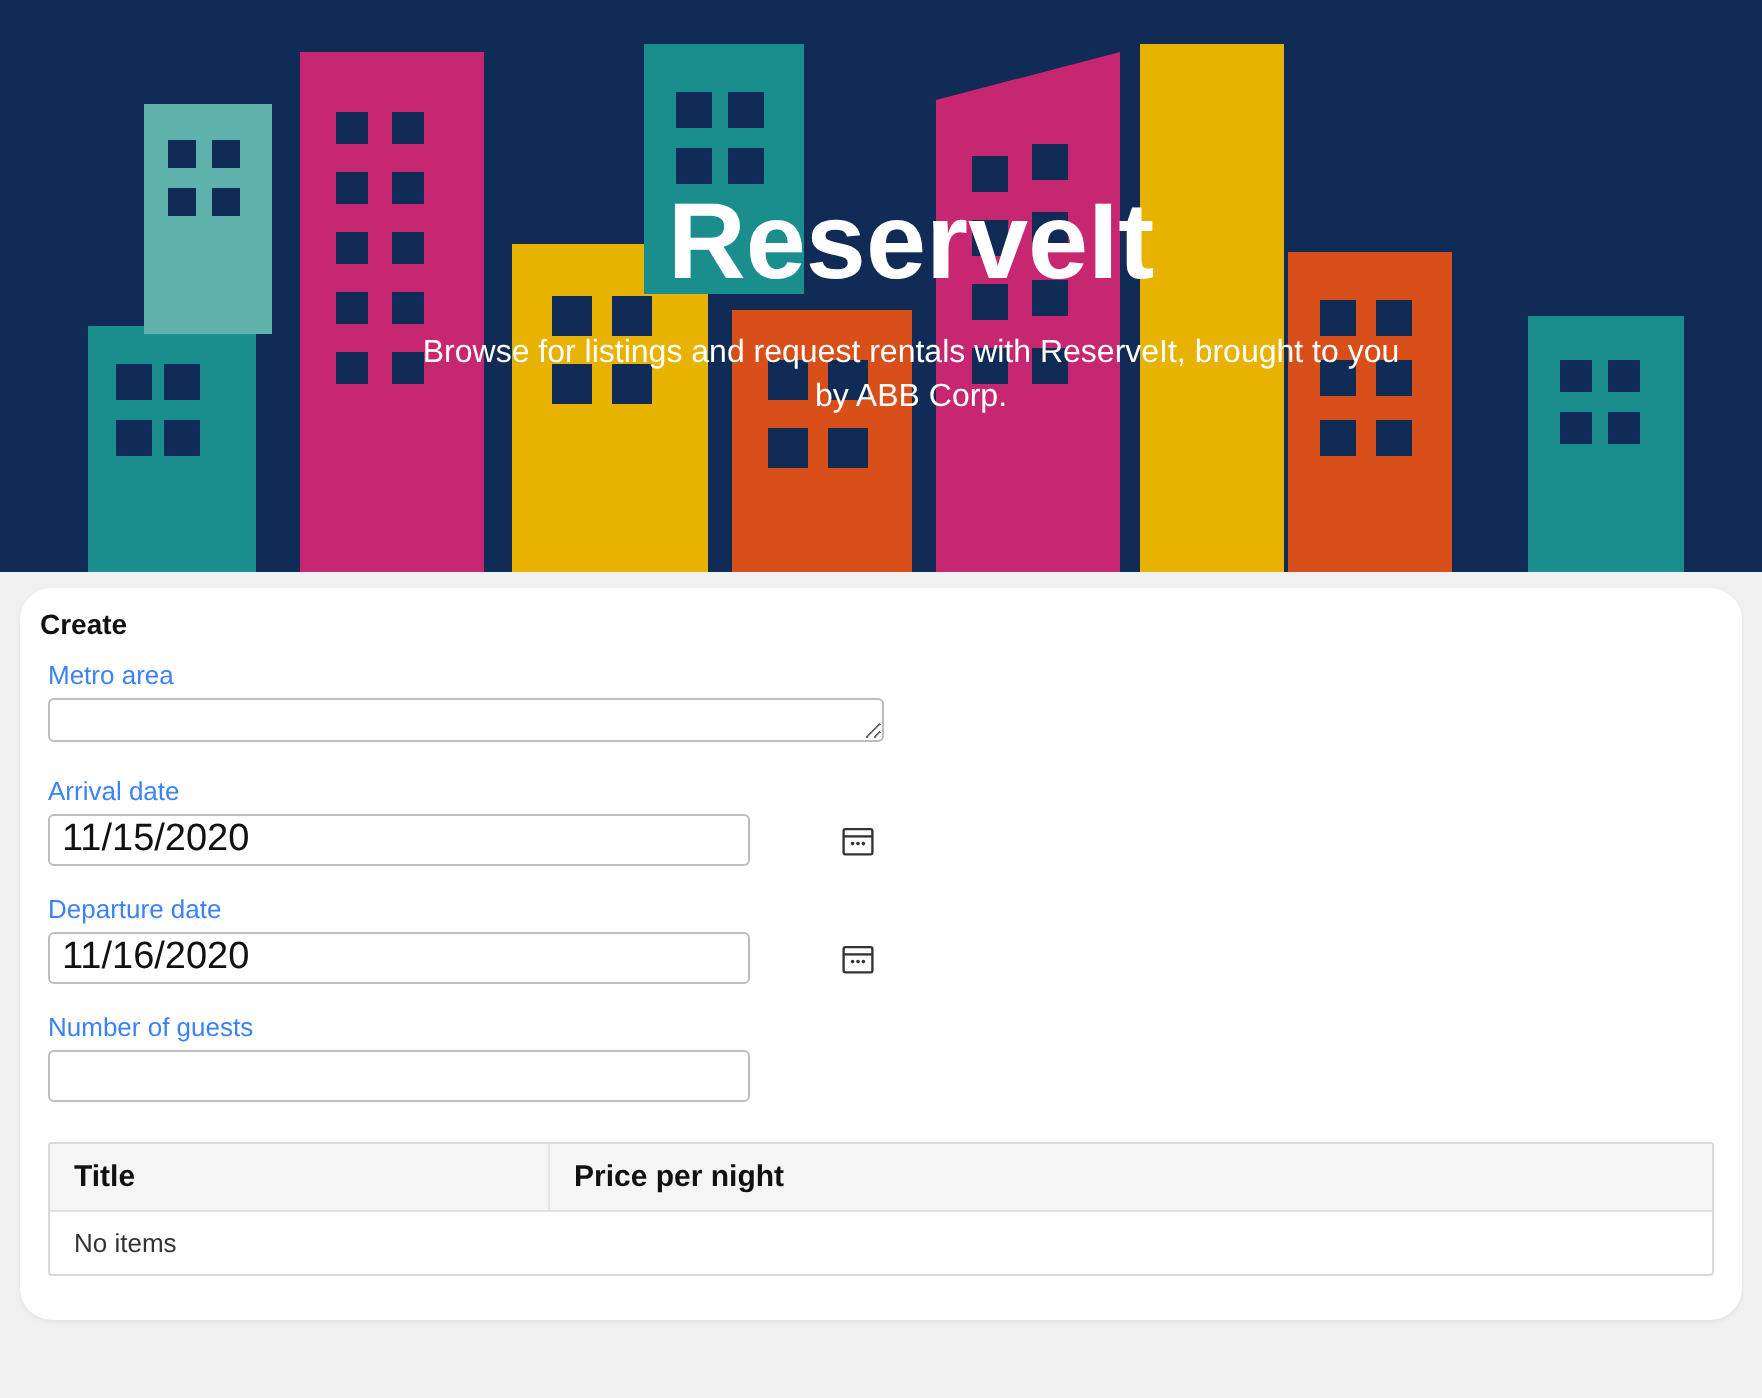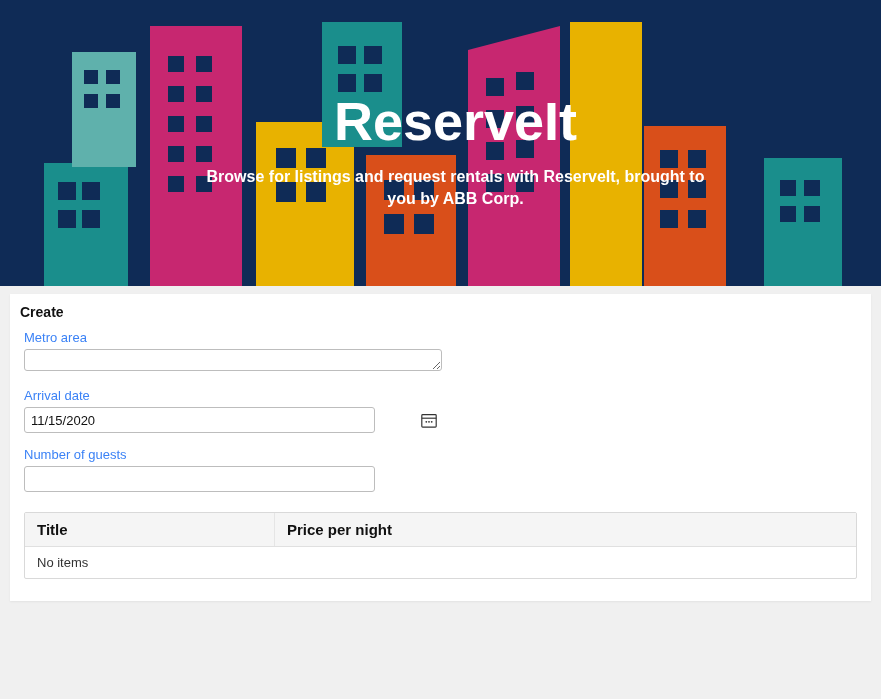--- a/index.html
+++ b/index.html
@@ -33,35 +33,35 @@
   }
   .hero-title {
     font-size: 54px;
     font-weight: 700;
     letter-spacing: 0px;
   }
   .hero-subtitle {
     margin: 14px auto 0 auto;
     width: 500px;
     font-size: 16px;
-    font-weight: 700;
+    font-weight: 400;
     line-height: 1.35;
   }
   
   .page {
     padding: 8px 10px 14px 10px;
   }
   .page-title {
     font-size: 15px;
     font-weight: 700;
     margin: 10px 2px 10px 2px;
   }
   .card {
     background: #fff;
-    border-radius: 0;
+    border-radius: 16px;
     padding: 10px 14px 22px 14px;
     box-shadow: 0 1px 2px rgba(0,0,0,0.06);
   }
   .card-title {
     font-size: 14px;
     font-weight: 700;
     margin-bottom: 10px;
     margin-left: -4px;
   }
   .form-row { margin-bottom: 14px; }
@@ -86,21 +86,21 @@
     position: relative;
     width: 418px;
   }
   input.date-input, input.num-input {
     width: 351px;
     height: 26px;
     border: 1px solid #bdbdbd;
     border-radius: 3px;
     padding: 2px 30px 2px 6px;
     font-family: inherit;
-    font-size: 13px;
+    font-size: 19px;
     color: #111;
     background: #fff;
   }
   .date-icon {
     position: absolute;
     right: 4px; top: 4px;
     width: 18px; height: 18px;
     cursor: pointer;
     color: #333;
   }
@@ -240,20 +240,33 @@
         <svg class="date-icon" viewBox="0 0 20 20">
           <rect x="2" y="4" width="16" height="14" rx="1" fill="none" stroke="currentColor" stroke-width="1.3"></rect>
           <line x1="2" y1="8" x2="18" y2="8" stroke="currentColor" stroke-width="1.3"></line>
           <circle cx="7" cy="12" r="1" fill="currentColor"></circle>
             <circle cx="10" cy="12" r="1" fill="currentColor"></circle>
             <circle cx="13" cy="12" r="1" fill="currentColor"></circle>
         </svg>
       </div>
     </div>
 
+    <div class="form-row">
+      <label class="form-label">Departure date</label>
+      <div class="date-wrap">
+        <input class="date-input" type="text" value="11/16/2020" style="">
+        <svg class="date-icon" viewBox="0 0 20 20">
+          <rect x="2" y="4" width="16" height="14" rx="1" fill="none" stroke="currentColor" stroke-width="1.3"></rect>
+          <line x1="2" y1="8" x2="18" y2="8" stroke="currentColor" stroke-width="1.3"></line>
+          <circle cx="7" cy="12" r="1" fill="currentColor"></circle>
+            <circle cx="10" cy="12" r="1" fill="currentColor"></circle>
+            <circle cx="13" cy="12" r="1" fill="currentColor"></circle>
+        </svg>
+      </div>
+    </div>
 
     <div class="form-row">
       <label class="form-label">Number of guests</label>
       <input class="num-input" type="text" style="">
     </div>
 
     <div class="grid">
       <div class="grid-head">
         <div class="col-title">Title</div>
         <div class="col-price">Price per night</div>

